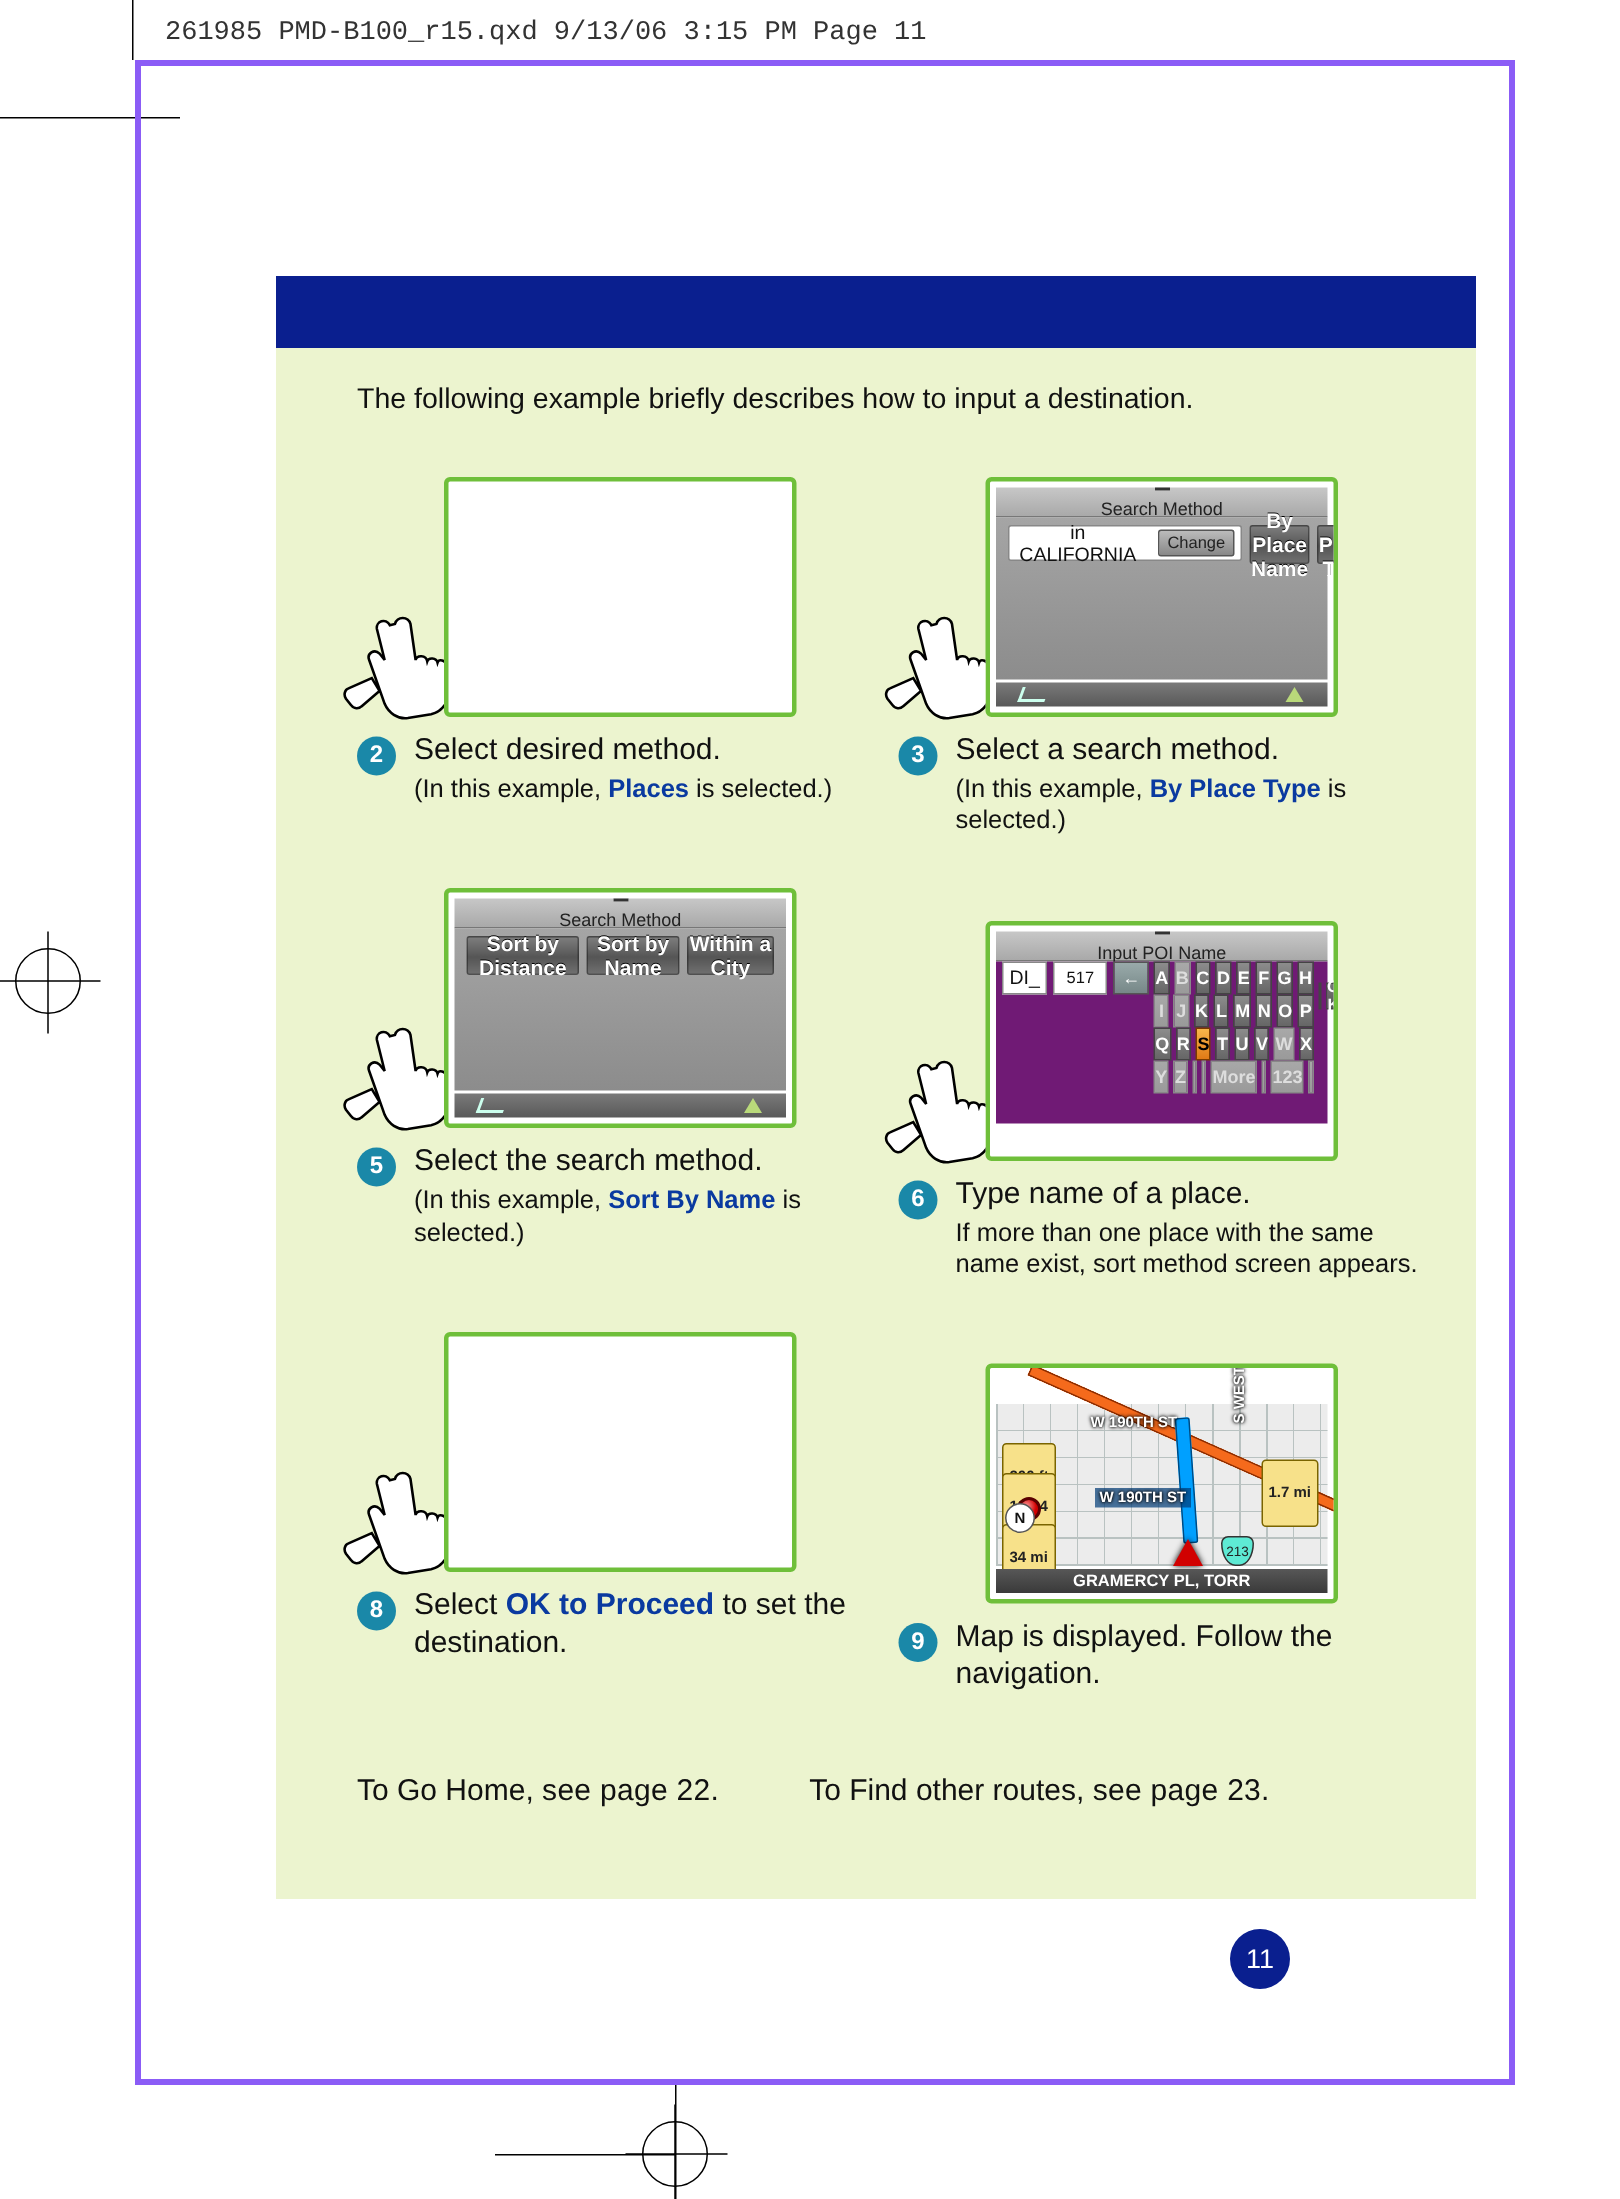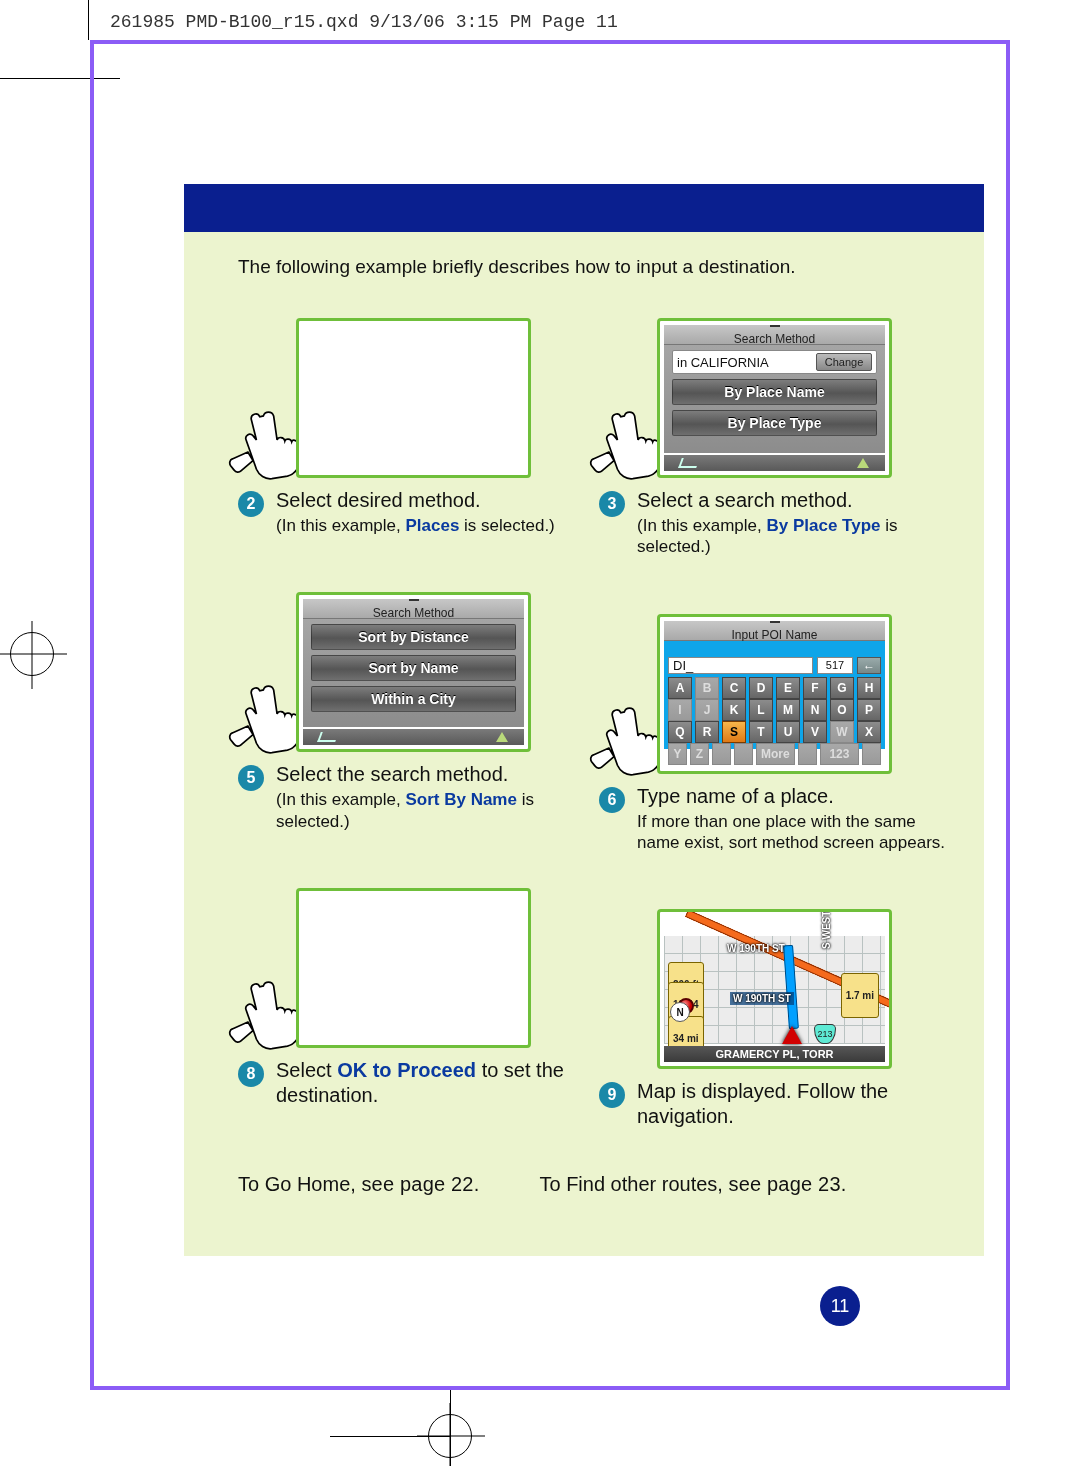--- a/index.html
+++ b/index.html
@@ -76,21 +76,21 @@
     position:absolute;left:4px;right:4px;top:4px;height:20px;
     display:flex;align-items:center;gap:5px;padding:0 6px;
     background:linear-gradient(#c7c7c7,#a9a9a9);color:#222;font-size:12px;
     border-bottom:1px solid #777;
     flex-direction:column;
   }
   .shot .titlebar .flag{width:10px;height:10px;border:1px solid #333;background:#fff}
   .shot .titlebar .sq{margin-left:auto;width:14px;height:12px;border:2px solid #555;background:#eee}
   .shot .body{
     position:absolute;left:4px;right:4px;top:24px;bottom:22px;
-    display:flex;flex-direction:column;gap:5px;padding:5px 8px;
+    display:flex;flex-direction:row;gap:5px;padding:5px 8px;
     background:linear-gradient(#a5a5a5,#8c8c8c);
     text-align:center;
   }
   .stripe{
     height:26px;border-radius:2px;color:#fff;font-size:14px;font-weight:bold;
     display:flex;align-items:center;justify-content:center;
     background:linear-gradient(#7d7d7d,#555 55%,#6f6f6f);
     border:1px solid rgba(0,0,0,.35);text-shadow:0 -1px 0 #000;
   }
   .state-row{
@@ -109,21 +109,21 @@
   }
   .footbar .back{width:18px;height:10px;border-left:2px solid #cfe;border-bottom:2px solid #cfe;transform:skewX(-20deg)}
   .footbar .tri{margin-left:auto;width:0;height:0;border-left:6px solid transparent;border-right:6px solid transparent;border-bottom:10px solid #b9d97a}
 
   
   .hand{
     position:absolute;left:-28px;bottom:-6px;width:86px;height:88px;pointer-events:none;
   }
 
   
-  .kb .body{padding:16px 4px 2px;gap:3px;background:#0ea5e9}
+  .kb .body{padding:0 4px 2px;gap:3px;background:#701a75}
   .kb-in{height:22px;display:flex;gap:4px}
   .kb-in .field{flex:1;background:#fff;border:1px solid #888;font-size:13px;padding:0 4px;display:flex;align-items:center}
   .kb-in .count{width:36px;background:#fff;border:1px solid #888;font-size:11px;display:flex;align-items:center;justify-content:center}
   .kb-in .bsp{width:24px;background:linear-gradient(#9aa,#788);display:flex;align-items:center;justify-content:center;color:#fff;font-size:12px;border:1px solid #555}
   .kb-row{display:flex;gap:3px}
   .key{flex:1;height:22px;background:linear-gradient(#8c8c8c,#666);color:#fff;font-size:12px;display:flex;align-items:center;justify-content:center;border:1px solid #444;font-weight:bold}
   .key.dim{background:linear-gradient(#a8a8a8,#9a9a9a);color:#ddd;border-color:#888}
   .key.hot{background:linear-gradient(#f7b64b,#e07a16);color:#000;border-color:#7a3b00}
   .key.wide{flex:2.2}
   .kb-foot{margin-top:14px;height:18px;display:flex;gap:3px}
@@ -157,21 +157,21 @@
 
   
   .cap{display:flex;gap:12px;align-items:flex-start;font-size:20px;line-height:1.25}
   .num{
     min-width:26px;height:26px;border-radius:50%;background:var(--teal);color:#fff;
     display:flex;align-items:center;justify-content:center;font-weight:bold;font-size:16px;margin-top:3px;
   }
   .cap .txt .sub{font-size:17px;display:block;margin-top:2px}
   .cap .txt b.kw{color:var(--blue);font-weight:bold}
 
-  .links{display:flex;gap:60px}
+  .links{display:flex;margin-top:10px;gap:60px}
   .links div{font-size:20px}
   .links span.see{font-family:"Arial Narrow",Arial;letter-spacing:.2px}
 
   .page-number{
     position:absolute;right:146px;bottom:60px;width:40px;height:40px;border-radius:50%;
     background:var(--navy);color:#fff;display:flex;align-items:center;justify-content:center;
     font-weight:normal;font-size:18px;
   }
 </style>
 </head>

